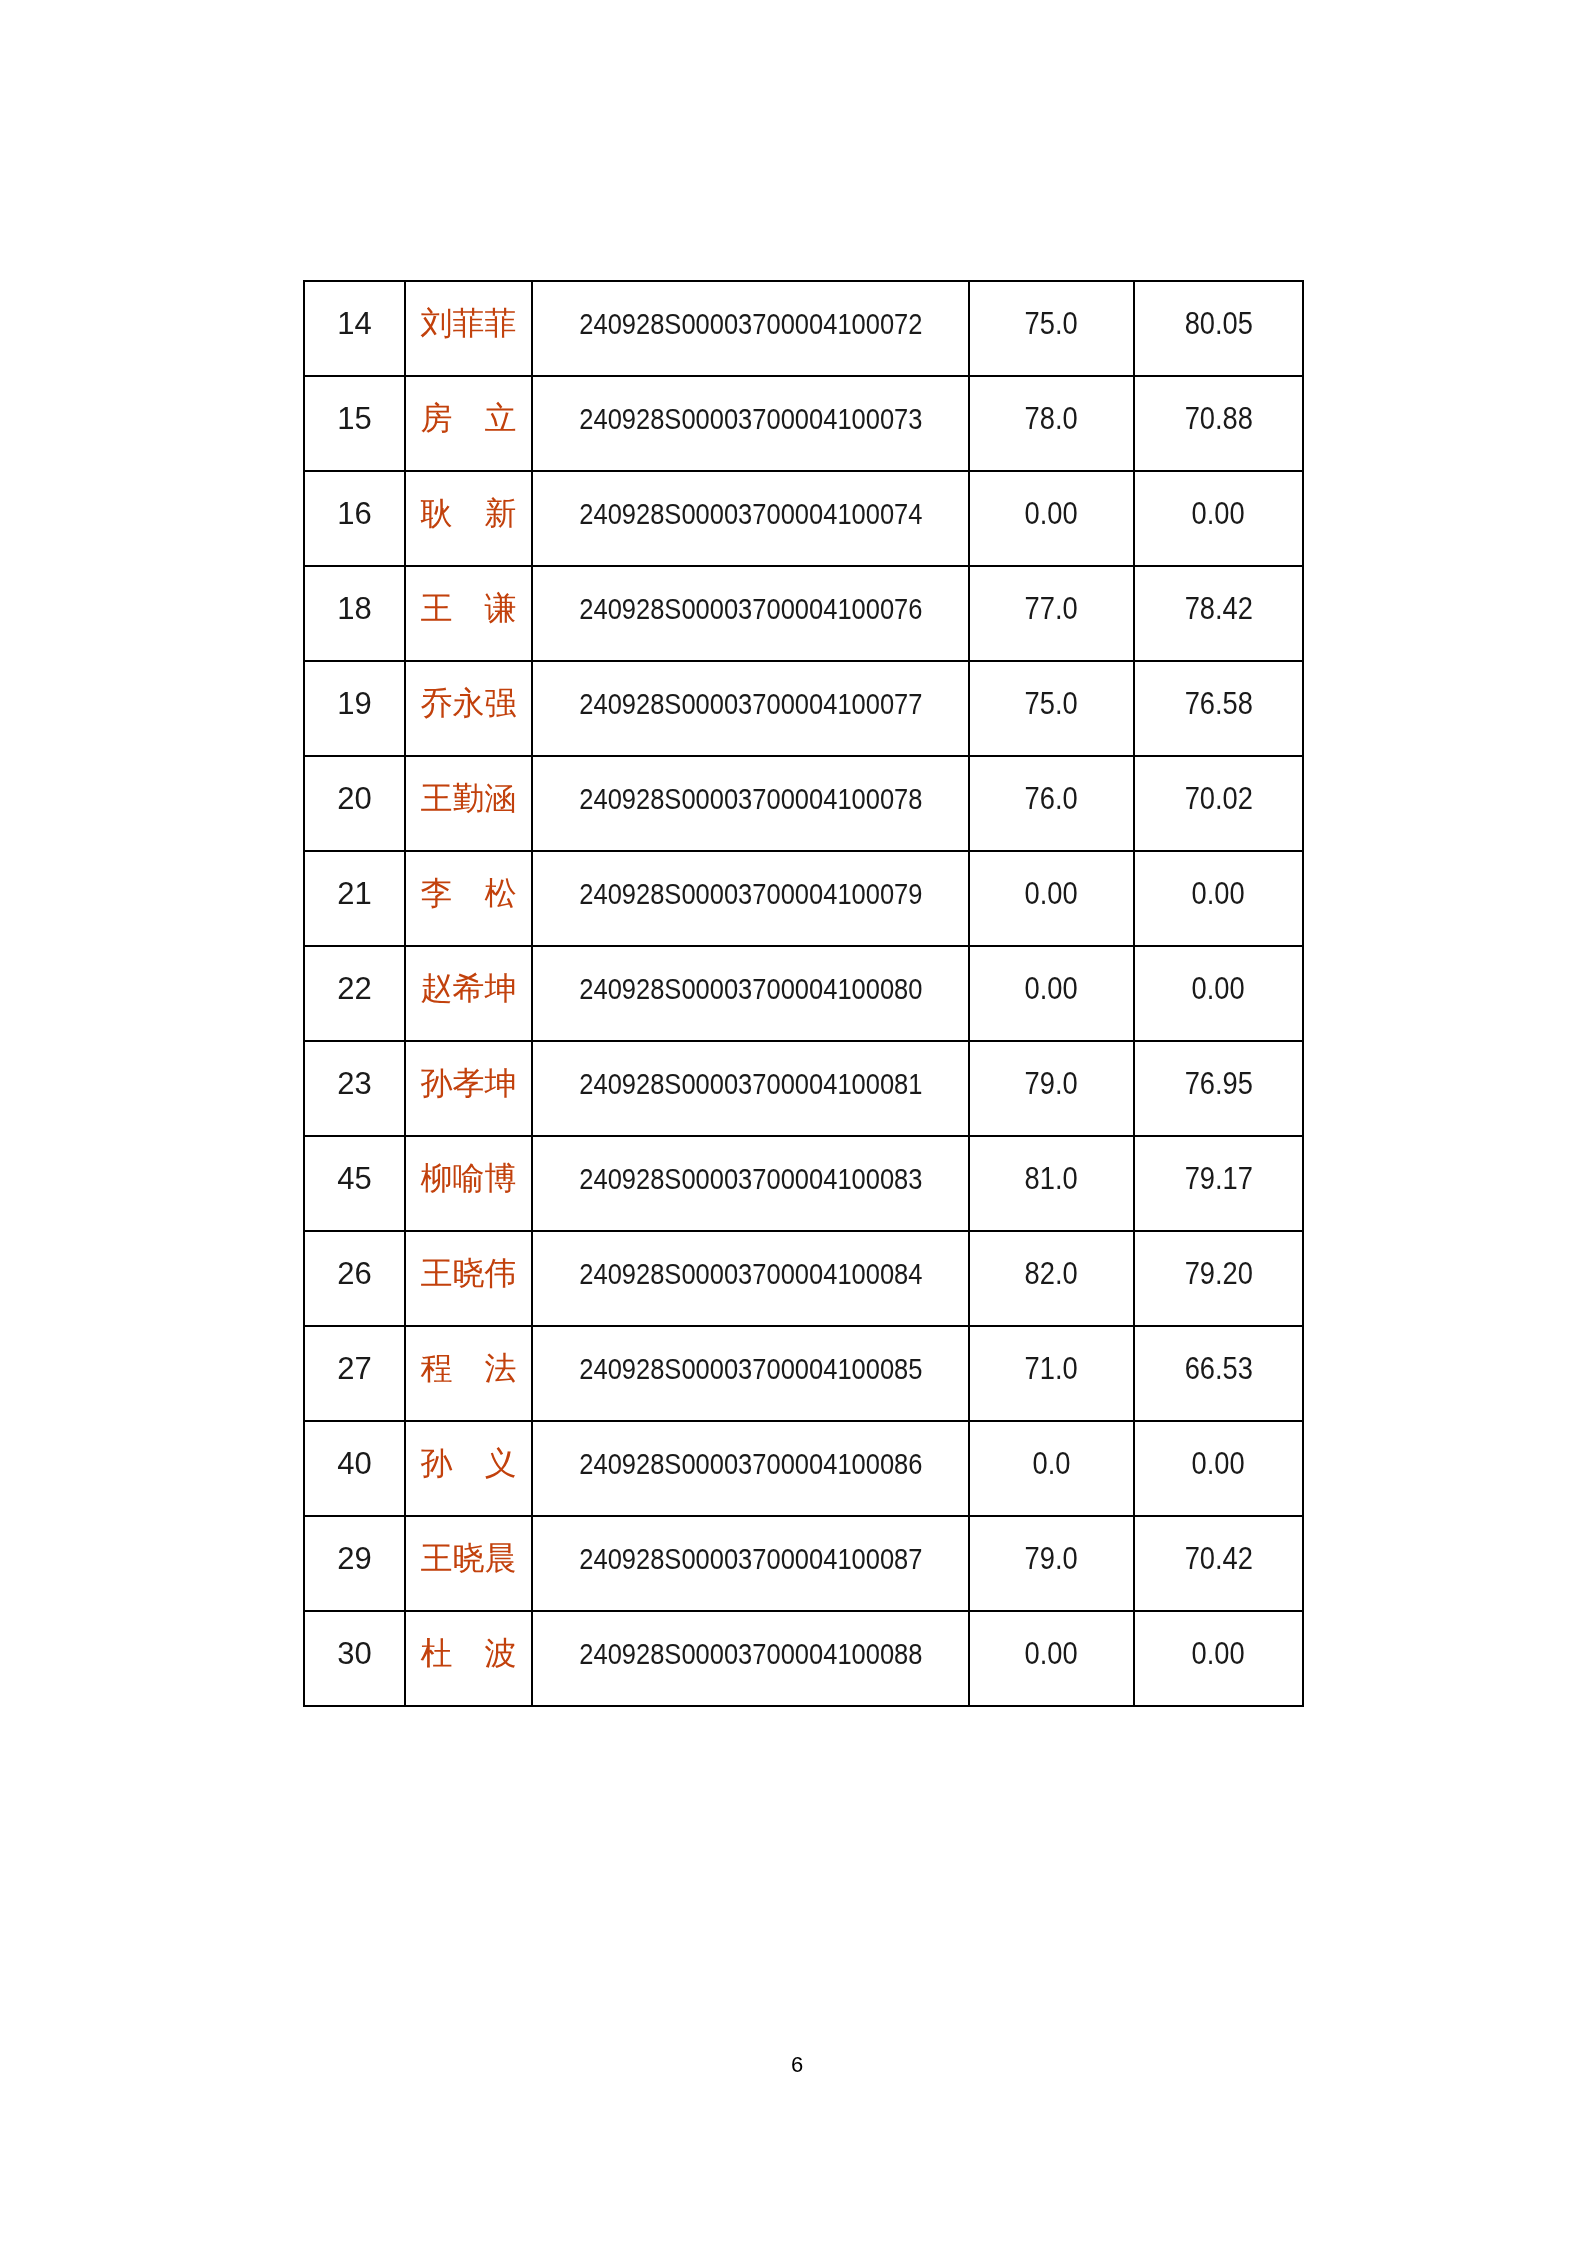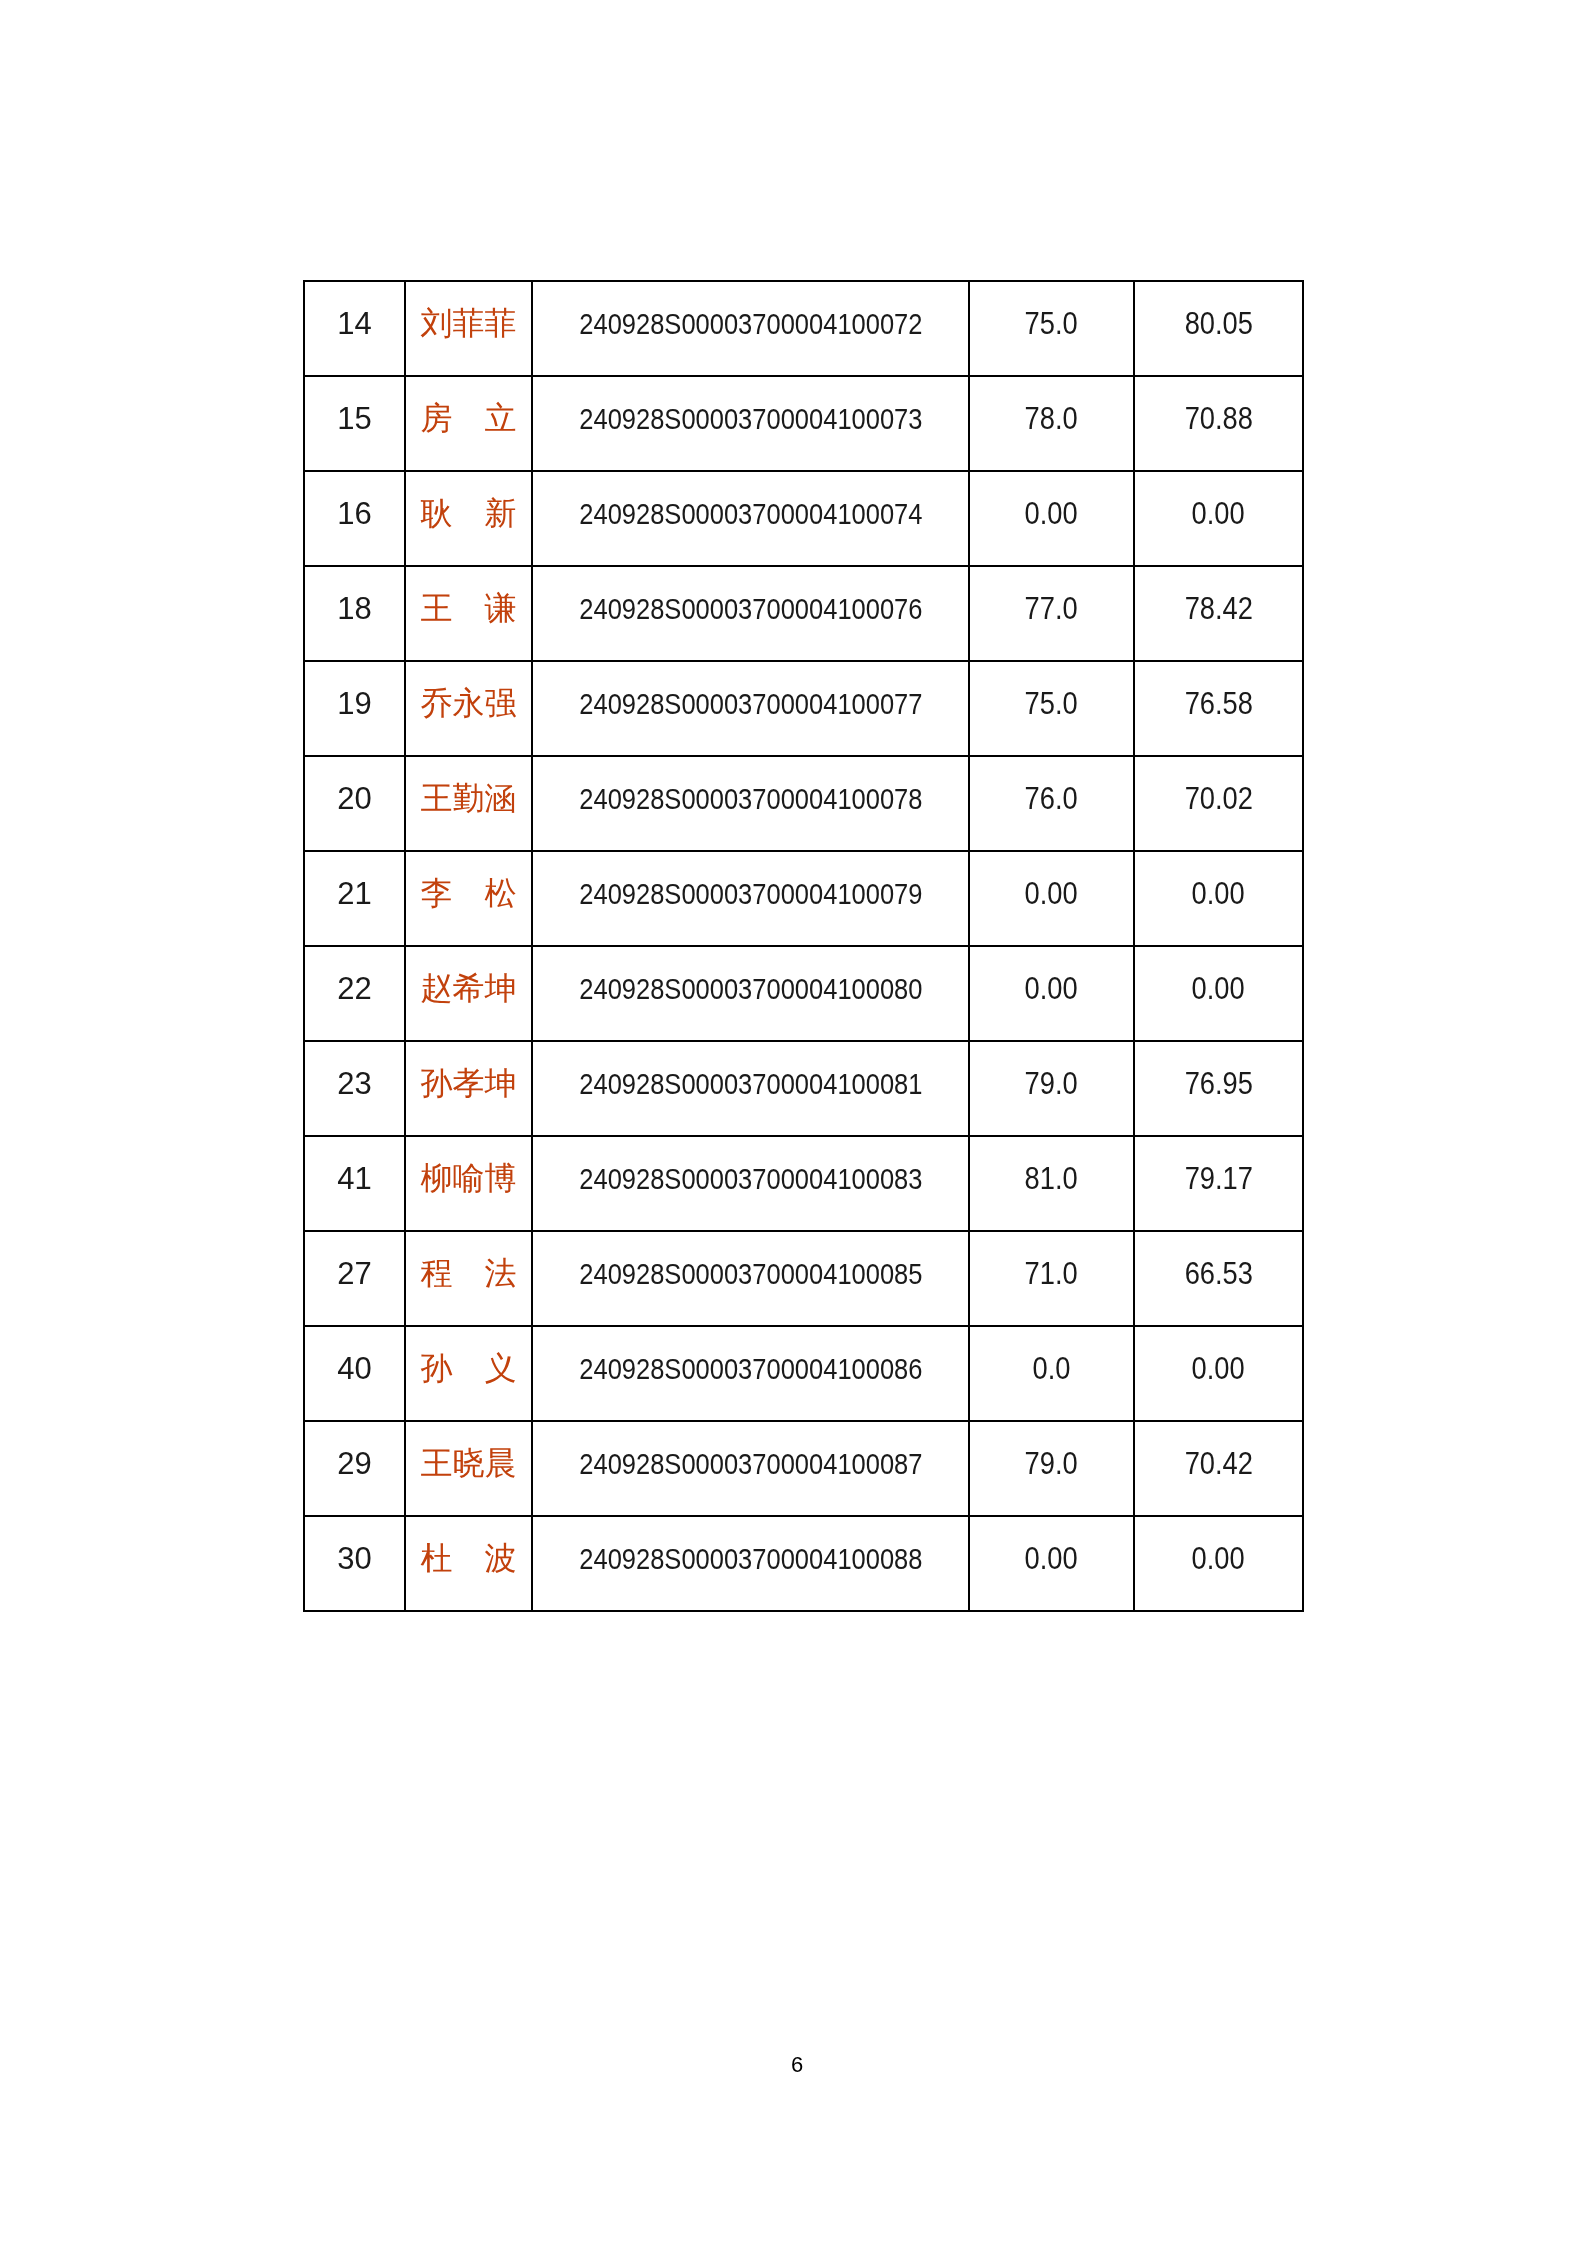--- a/index.html
+++ b/index.html
@@ -140,25 +140,32 @@
           <td><span class="txt-score">0.00</span></td>
         </tr>
         <tr>
           <td><span class="txt-index">23</span></td>
           <td><span class="txt-name">孙孝坤</span></td>
           <td><span class="txt-id">240928S00003700004100081</span></td>
           <td><span class="txt-score">79.0</span></td>
           <td><span class="txt-score">76.95</span></td>
         </tr>
         <tr>
-          <td><span class="txt-index">41</span></td>
+          <td><span class="txt-index">45</span></td>
           <td><span class="txt-name">柳喻博</span></td>
           <td><span class="txt-id">240928S00003700004100083</span></td>
           <td><span class="txt-score">81.0</span></td>
           <td><span class="txt-score">79.17</span></td>
+        </tr>
+        <tr>
+          <td><span class="txt-index">26</span></td>
+          <td><span class="txt-name">王晓伟</span></td>
+          <td><span class="txt-id">240928S00003700004100084</span></td>
+          <td><span class="txt-score">82.0</span></td>
+          <td><span class="txt-score">79.20</span></td>
         </tr>
         <tr>
           <td><span class="txt-index">27</span></td>
           <td><span class="txt-name">程　法</span></td>
           <td><span class="txt-id">240928S00003700004100085</span></td>
           <td><span class="txt-score">71.0</span></td>
           <td><span class="txt-score">66.53</span></td>
         </tr>
         <tr>
           <td><span class="txt-index">40</span></td>

